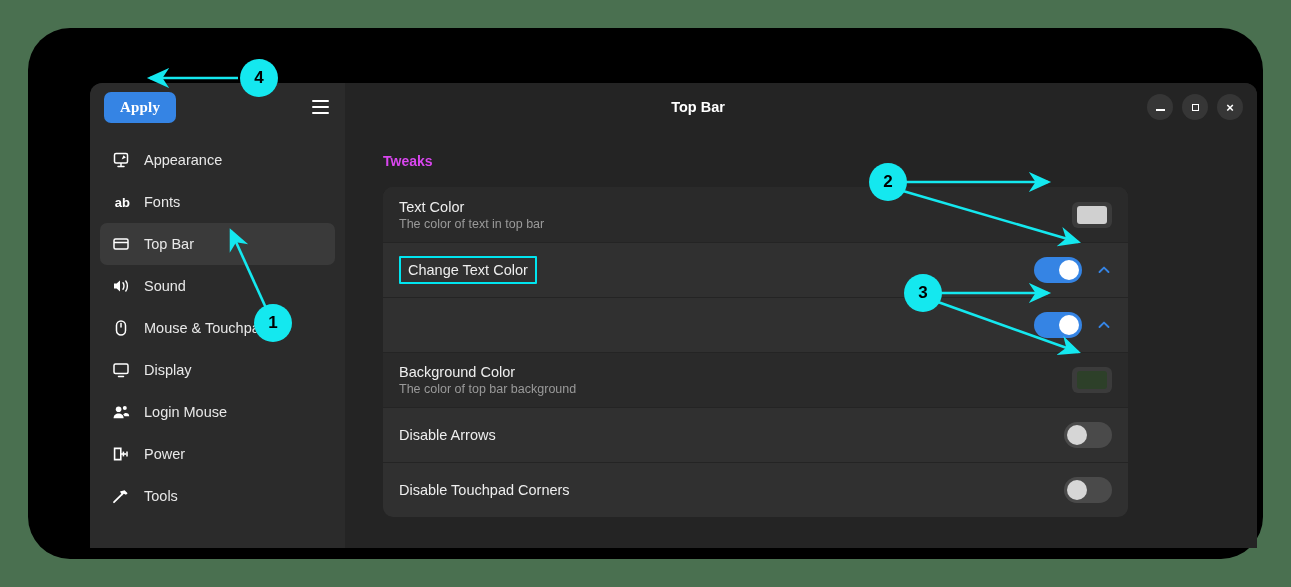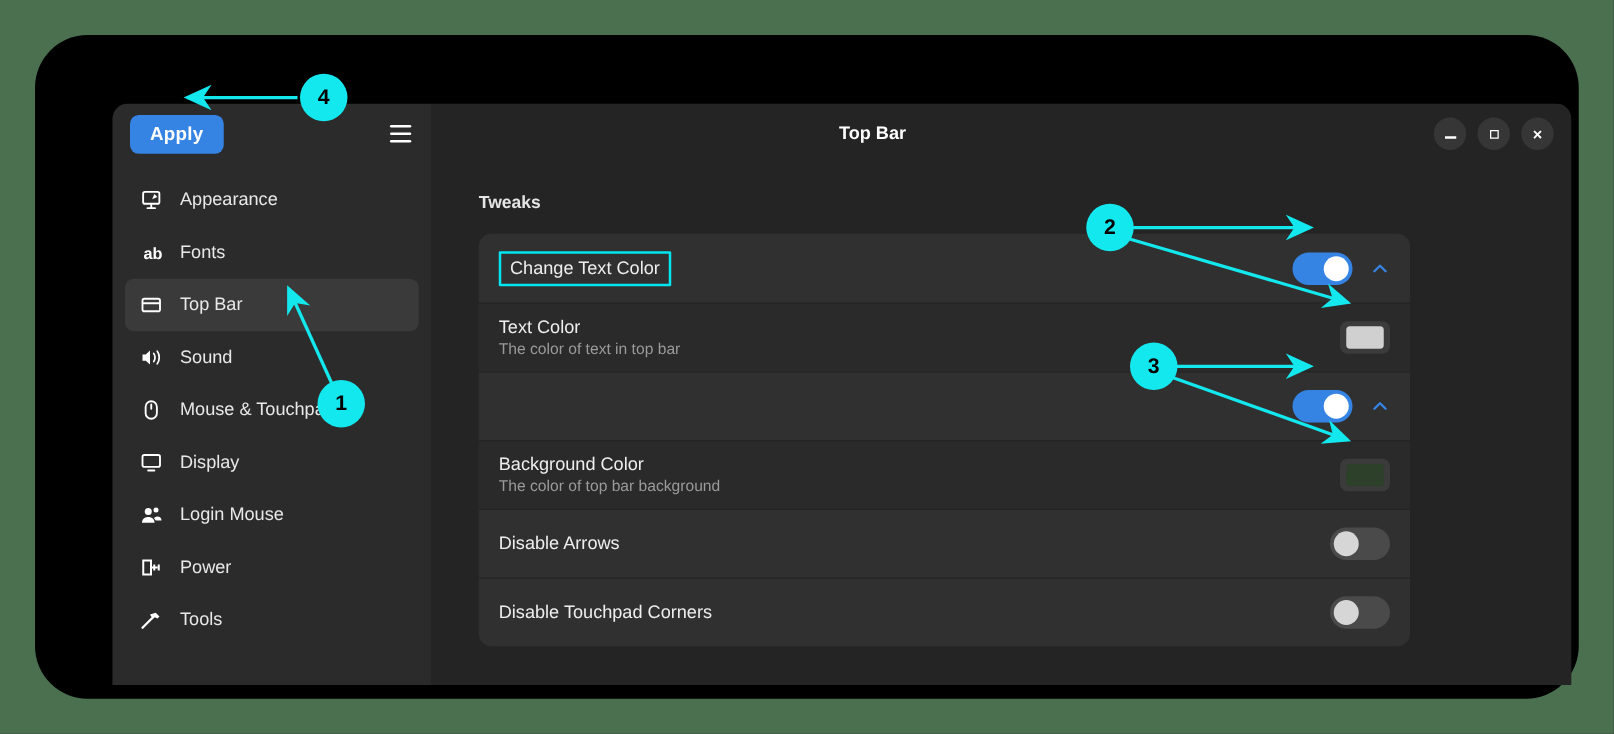--- a/index.html
+++ b/index.html
@@ -56,21 +56,21 @@
 
   #apply-button {
     background: #3584e4;
     color: #ffffff;
     font-size: 15px;
     font-weight: bold;
     border: none;
     border-radius: 7px;
     padding: 7px 16px;
     cursor: pointer;
-    font-family: Liberation Sans, sans-serif;
+    font-family: Liberation Serif, serif;
     letter-spacing: .2px;
   }
 
   #hamburger-button {
     margin-left: auto;
     width: 30px; height: 30px;
     display: flex;
     flex-direction: column;
     justify-content: center;
     align-items: center;
@@ -171,21 +171,21 @@
   }
   .wbtn .min-bar { display:block; width:9px; height:1.6px; background:#ffffff; margin-top:6px; }
   .wbtn .max-sq { display:block; width:7px; height:7px; border:1.6px solid #ffffff; }
   .wbtn .x-glyph { font-size: 13px; font-weight: bold; line-height: 1; }
 
   #content {
     padding: 22px 26px 0 38px;
   }
 
   #tweaks-heading {
-    color: #e5e5e5;
+    color: #d946ef;
     font-size: 14px;
     font-weight: bold;
     margin-bottom: 18px;
   }
 
   #tweaks-list {
     background: #303030;
     border-radius: 10px;
     overflow: hidden;
     width: 745px;
@@ -421,45 +421,45 @@
           </button>
         </div>
       </div>
 
       <div id="content">
 
         <div id="tweaks-heading">Tweaks</div>
 
         <div id="tweaks-list">
 
+          <div class="row sub">
+            <div class="row-text">
+              <div class="row-title">Text Color</div>
+              <div class="row-subtitle">The color of text in top bar</div>
+            </div>
+            <div class="row-right">
+              <div class="swatch">
+                <div class="chip" style="background:#d0d0d0"></div>
+              </div>
+            </div>
+          </div>
+
           <div class="row">
             <div class="row-text">
               <div class="row-title boxed">Change Text Color</div>
             </div>
             <div class="row-right">
               <div class="toggle on">
                 <div class="knob"></div>
               </div>
               <span class="chevron">
                 <svg width="16" height="16" viewBox="0 0 16 16" fill="none" stroke="#3584e4" stroke-width="1.9" stroke-linecap="round" stroke-linejoin="round">
                   <path d="M3.5 10 L8 5.6 L12.5 10"></path>
                 </svg>
               </span>
-            </div>
-          </div>
-
-          <div class="row sub">
-            <div class="row-text">
-              <div class="row-title">Text Color</div>
-              <div class="row-subtitle">The color of text in top bar</div>
-            </div>
-            <div class="row-right">
-              <div class="swatch">
-                <div class="chip" style="background:#d0d0d0"></div>
-              </div>
             </div>
           </div>
 
           <div class="row">
             <div class="row-right">
               <div class="toggle on">
                 <div class="knob"></div>
               </div>
               <span class="chevron">
                 <svg width="16" height="16" viewBox="0 0 16 16" fill="none" stroke="#3584e4" stroke-width="1.9" stroke-linecap="round" stroke-linejoin="round">

